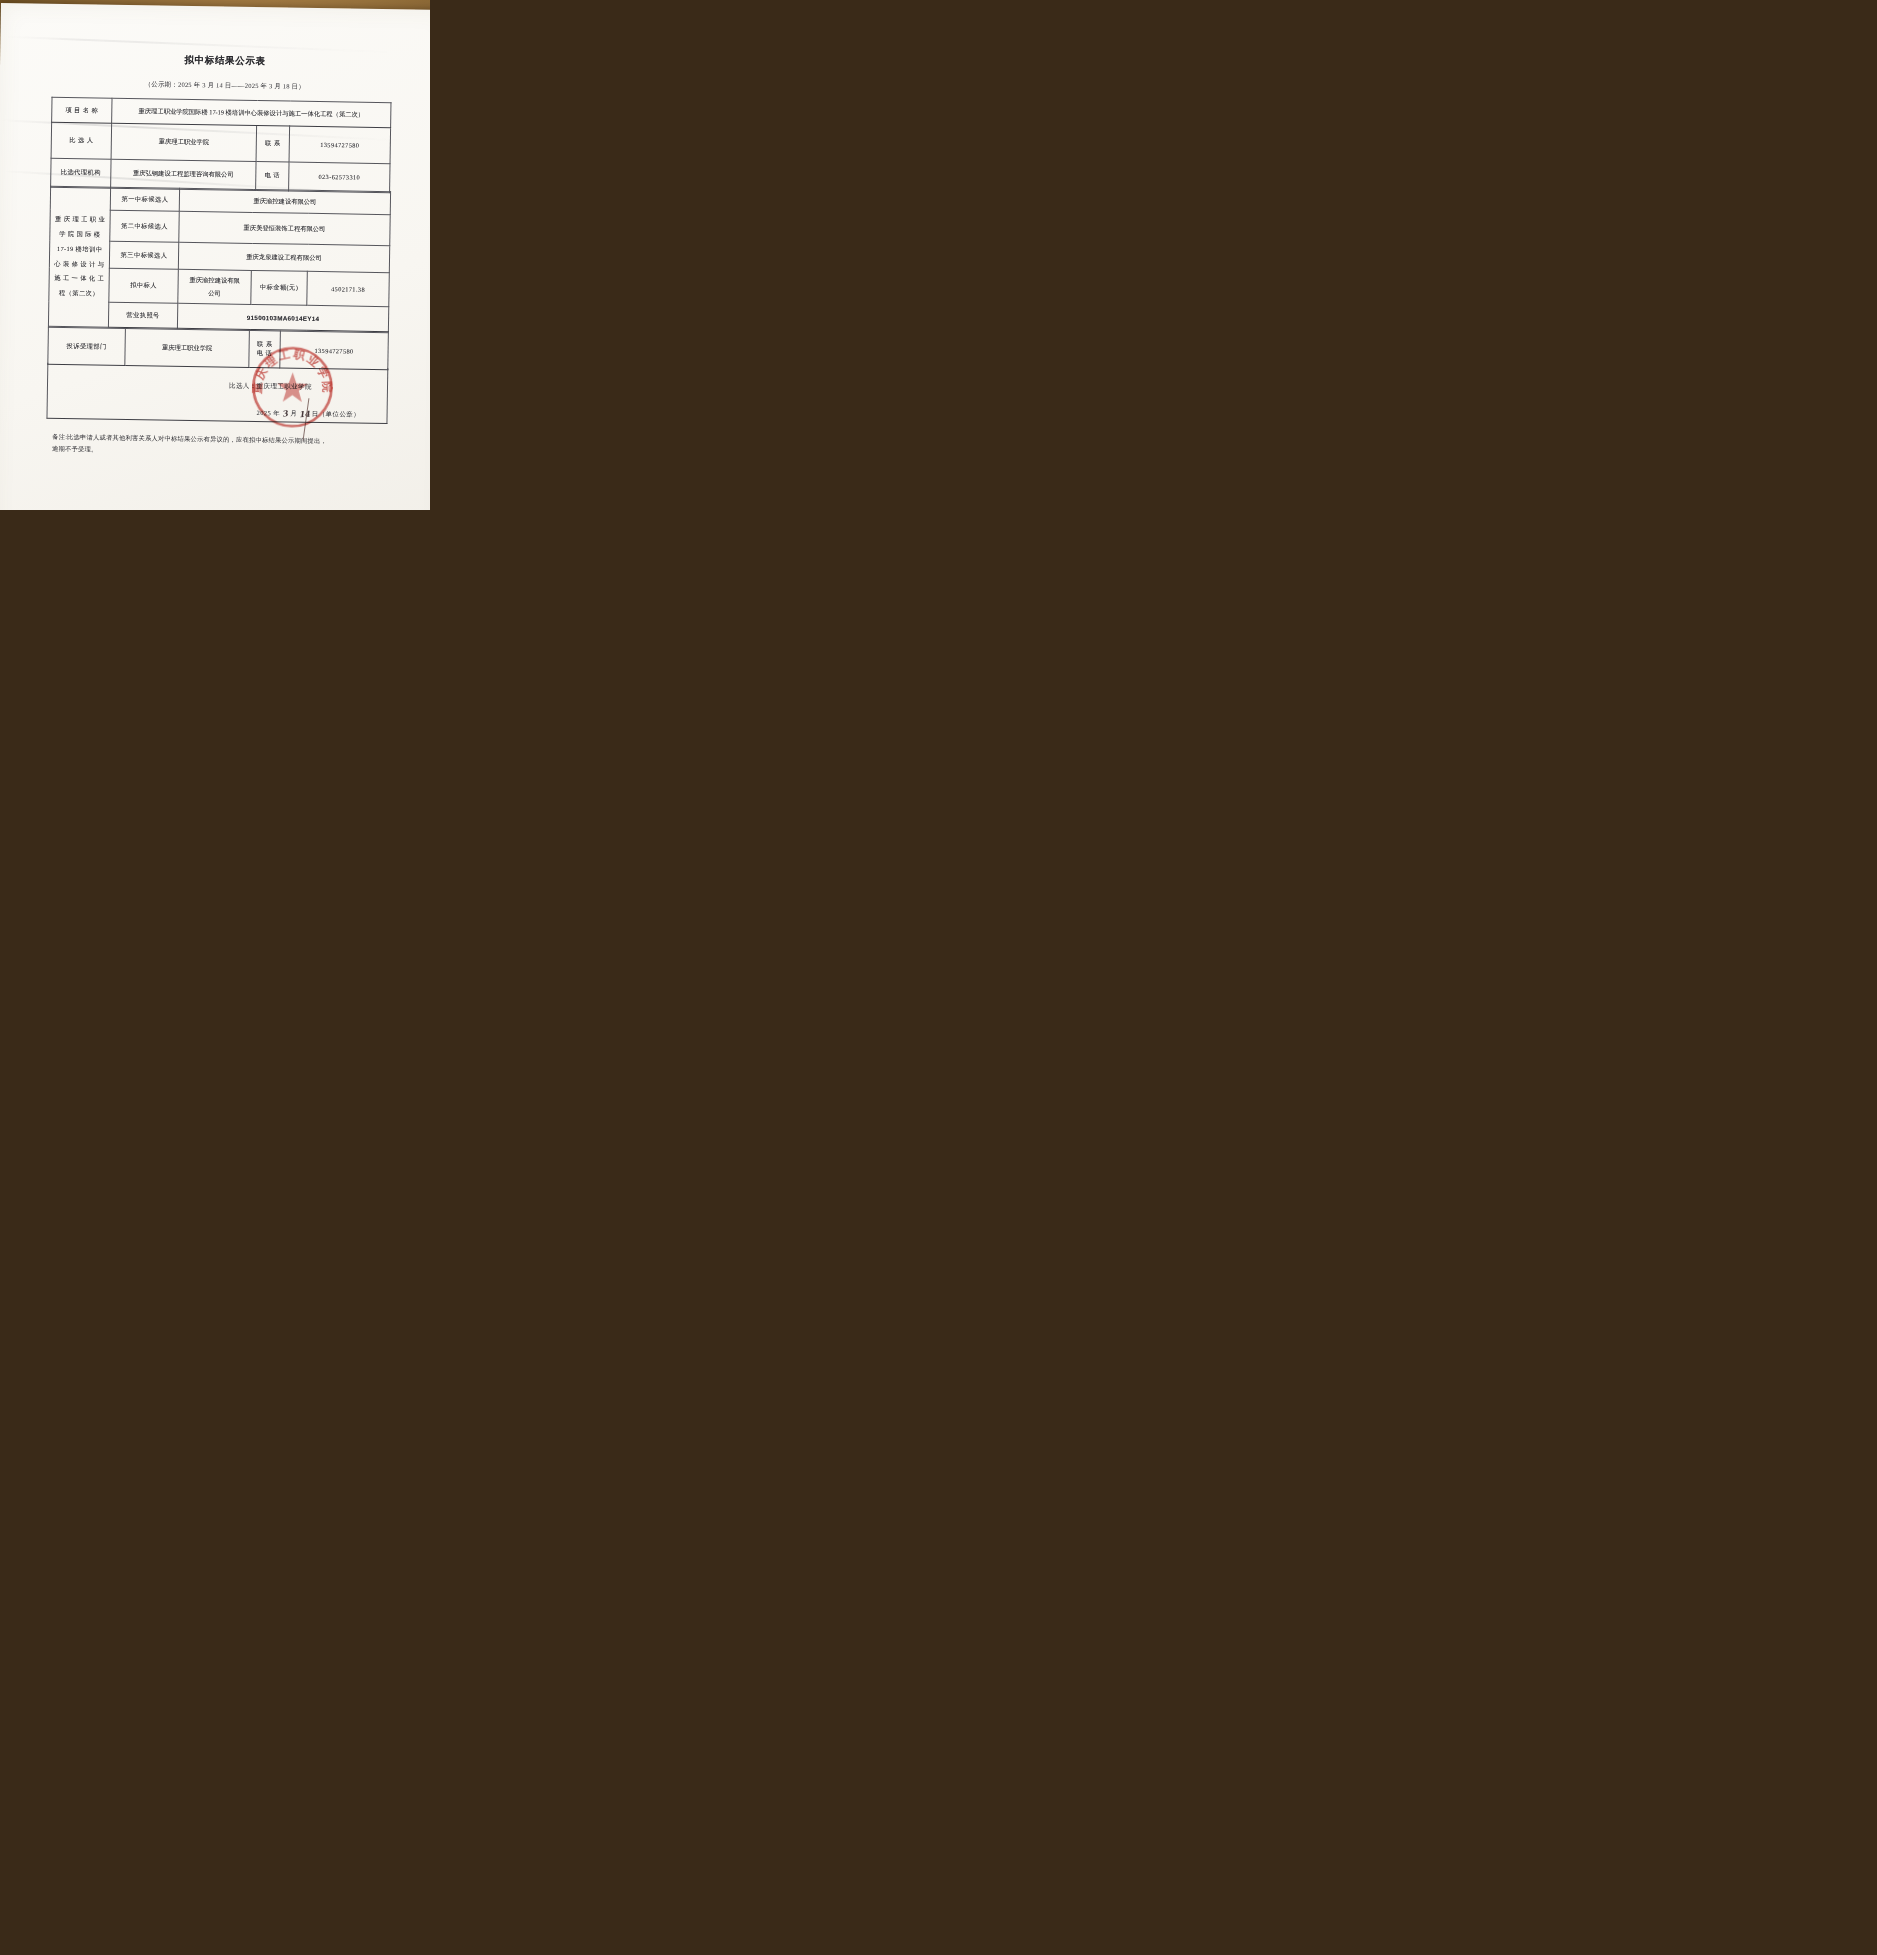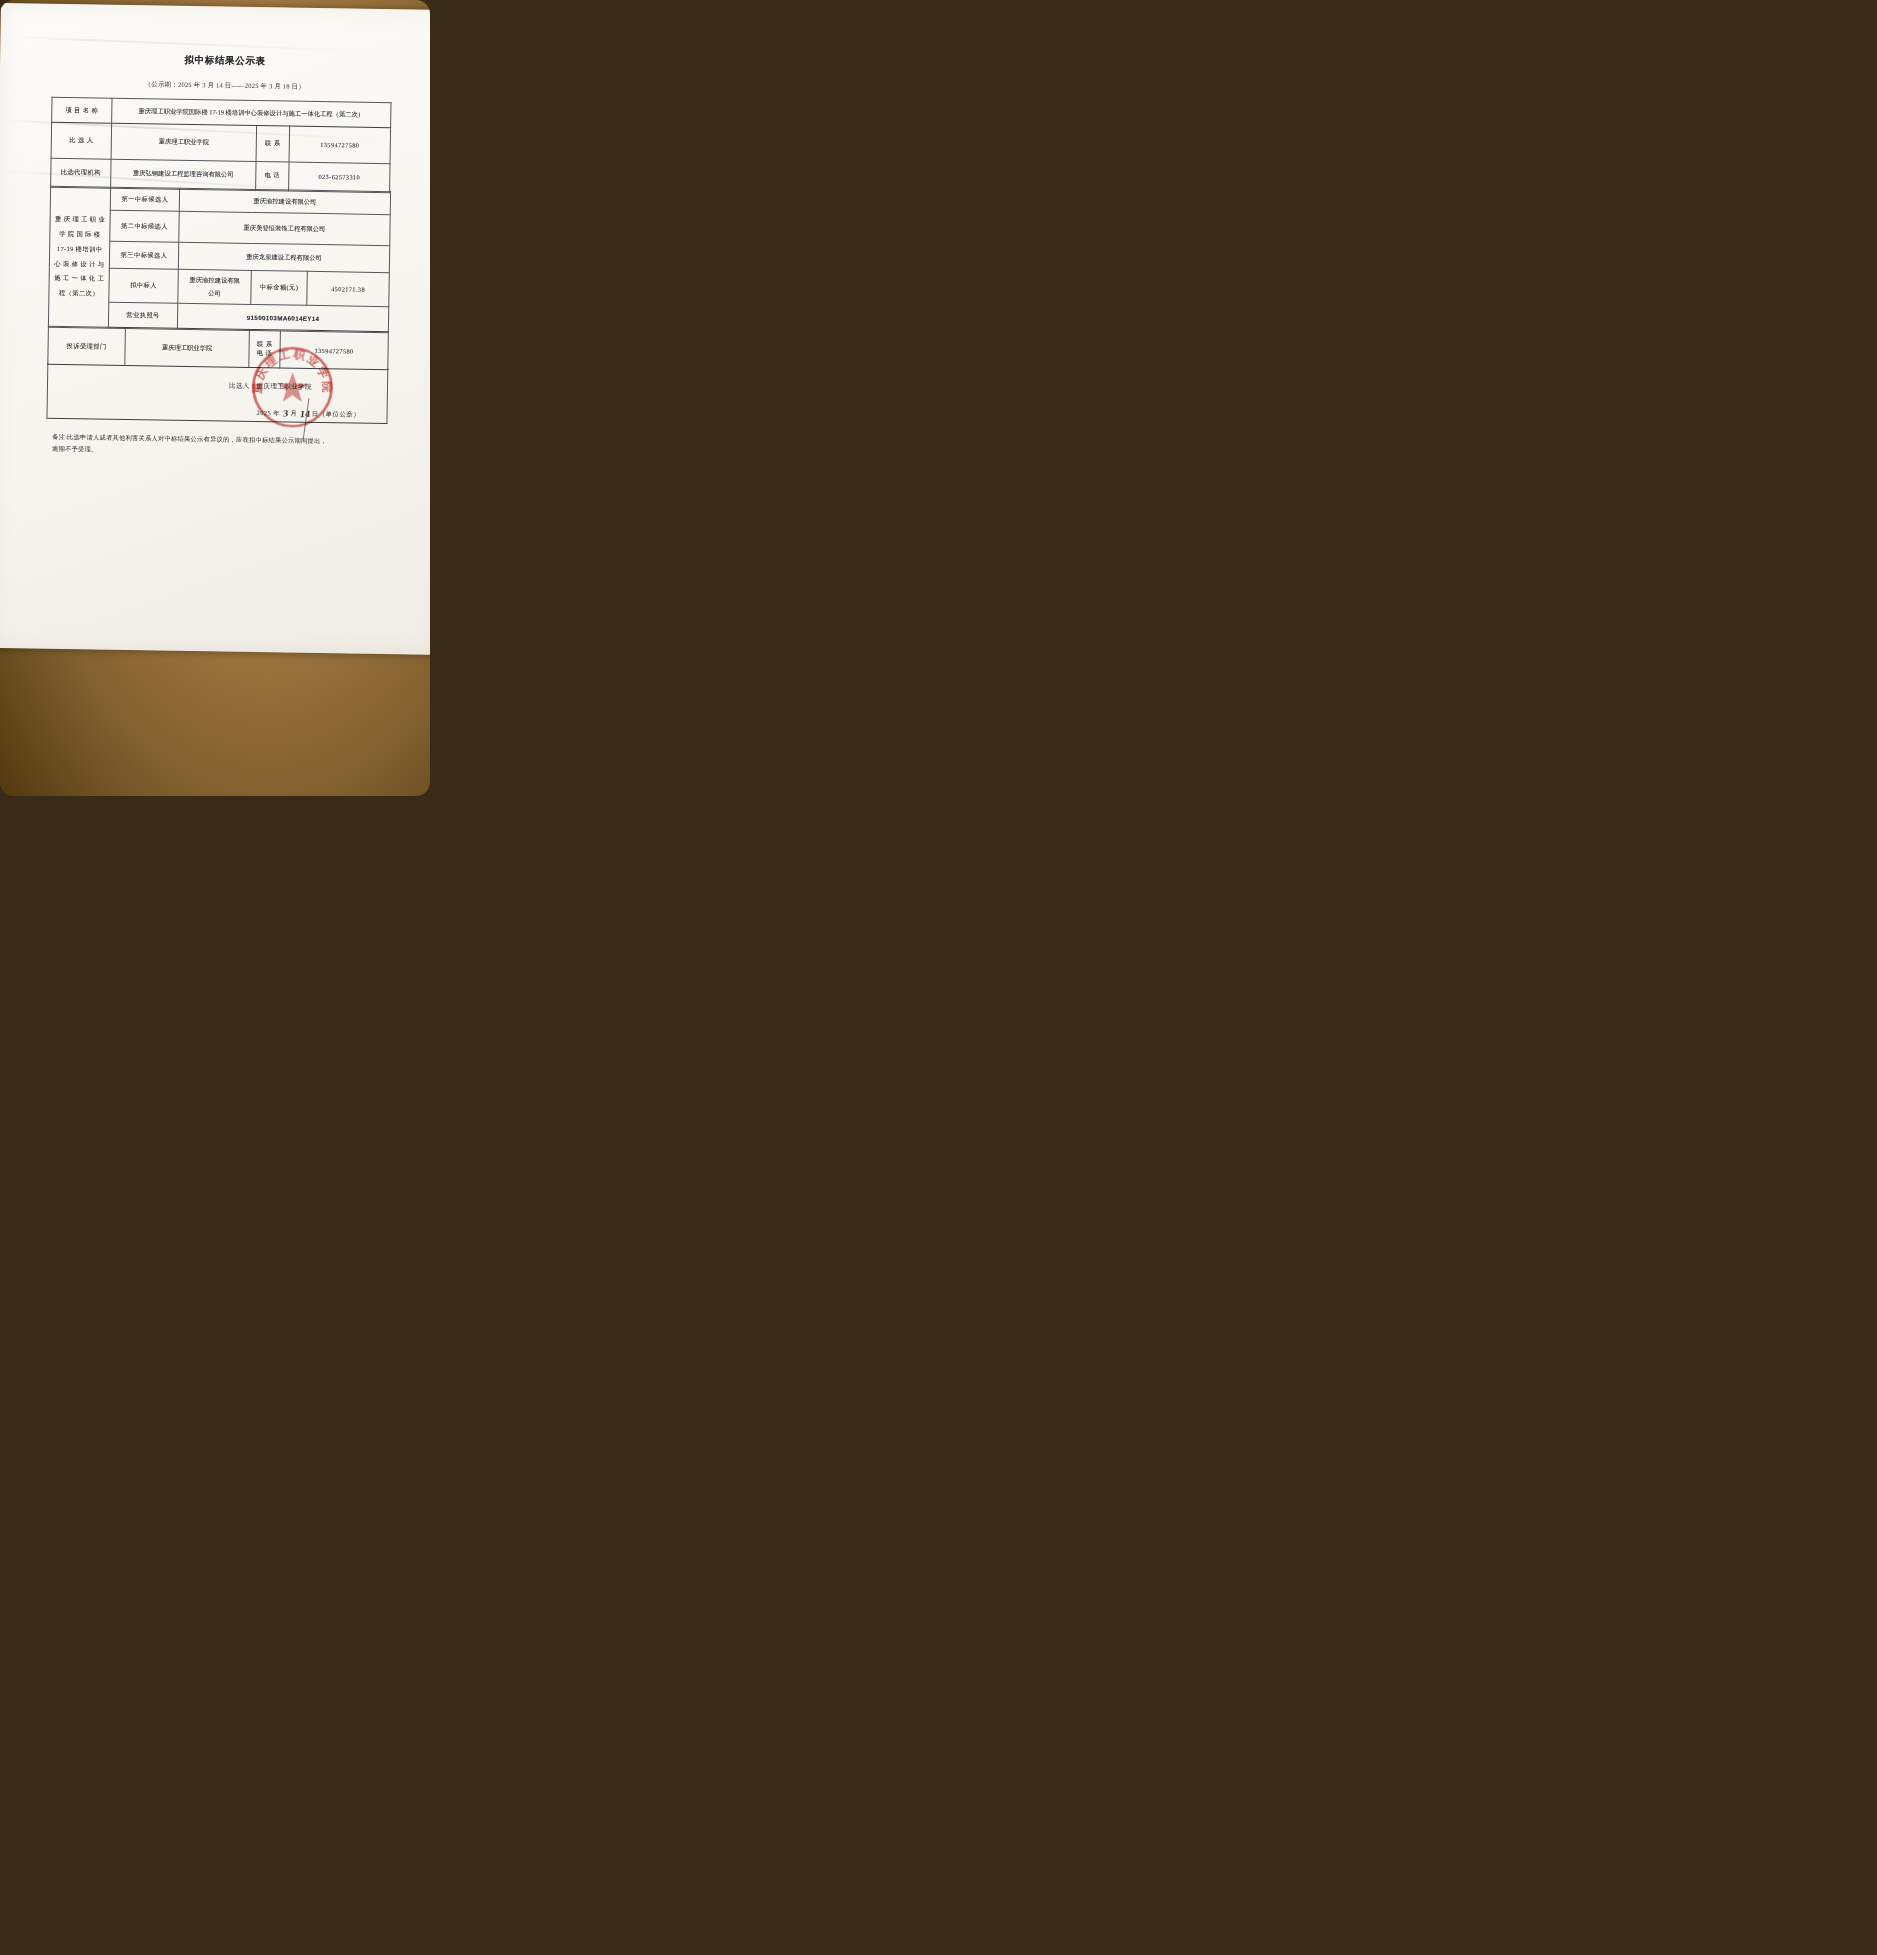--- a/index.html
+++ b/index.html
@@ -1,20 +1,19 @@
 <!DOCTYPE html>
 <html style="font-size:6.3px"><head>
 <meta charset="utf-8">
 <style>
   html,body{margin:0;padding:0;background:#3a2a18;}
   .stage{
-    position:relative;width:430px;height:796px;overflow:hidden;
+    position:relative;width:430px;height:510px;overflow:hidden;
     background:radial-gradient(ellipse at 62% 38%, #b98e52 0%, #a57d45 38%, #81602f 72%, #52390f 100%);
     font-family:"Liberation Serif","DejaVu Serif",serif;
-    border-radius:14px;
   }
   .paper{
     position:absolute;left:0.8px;top:3.1px;width:450px;height:645px;
     background:linear-gradient(160deg,#fcfbf8 0%,#f8f6f1 50%,#efece5 100%);
     transform:rotate(0.9deg);transform-origin:0 0;
     box-shadow:0 0 8.6px rgba(30,15,0,.45), inset 0 0 23.5px rgba(120,100,70,.08);
     color:#2e2e33;
   }
   .crease{position:absolute;left:0;width:100%;height:2px;border-radius:50%;
     background:linear-gradient(to right, rgba(90,90,95,0) 0%, rgba(90,90,95,.22) 18%, rgba(90,90,95,.07) 55%, rgba(90,90,95,0) 90%);

